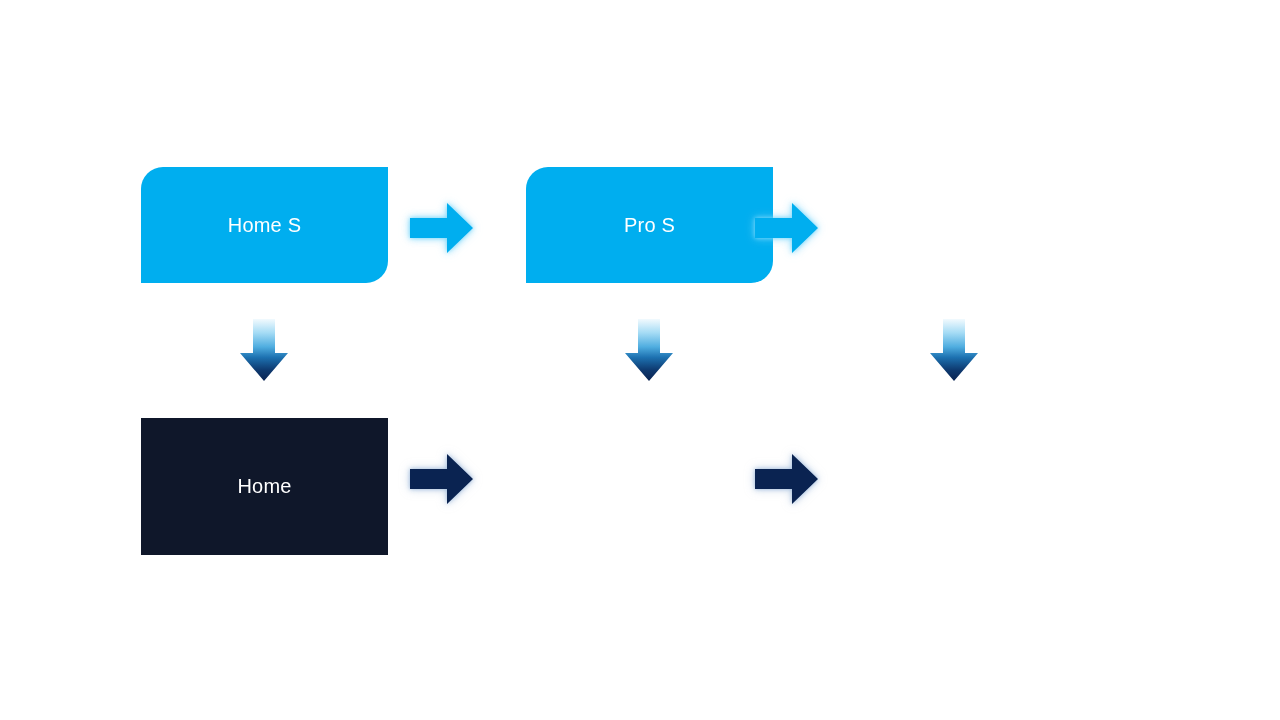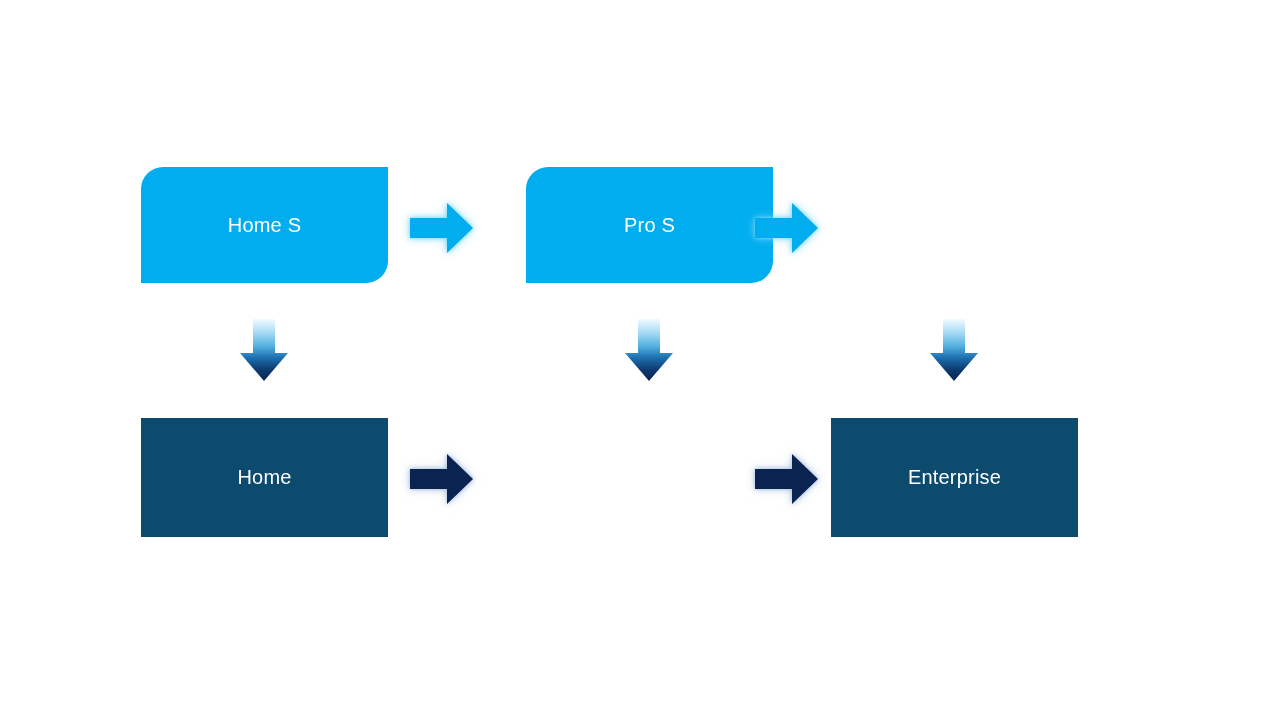--- a/index.html
+++ b/index.html
@@ -28,23 +28,23 @@
   }
   .node.top {
     width: 247px;
     height: 116px;
     top: 167px;
     background: #00AEEF;
     border-radius: 22px 0 22px 0; 
   }
   .node.bottom {
     width: 247px;
-    height: 119px;
+    height: 137px;
     top: 418px;
-    background: #0c4a6e;
+    background: #0f172a;
     border-radius: 0;
   }
   .col1 { left: 141px; }
   .col2 { left: 486px; margin-left: 40px; }
   .col3 { left: 831px; }
 
   .arrow {
     position: absolute;
     display: block;
   }
@@ -86,23 +86,20 @@
   <div class="node top col1">
     <span>Home S</span>
   </div>
   <div class="node top col2">
     <span>Pro S</span>
   </div>
 
   <div class="node bottom col1">
     <span>Home</span>
   </div>
-  <div class="node bottom col3">
-    <span>Enterprise</span>
-  </div>
 
   <div class="arrow arrow-right row-top gap1 light">
     <svg viewBox="0 0 63 50">
         <polygon points="0,15 37,15 37,0 63,25 37,50 37,35 0,35" fill="#00AEEF"></polygon>
       </svg>
   </div>
   <div class="arrow arrow-right row-top gap2 light">
     <svg viewBox="0 0 63 50">
         <polygon points="0,15 37,15 37,0 63,25 37,50 37,35 0,35" fill="#00AEEF"></polygon>
       </svg>

